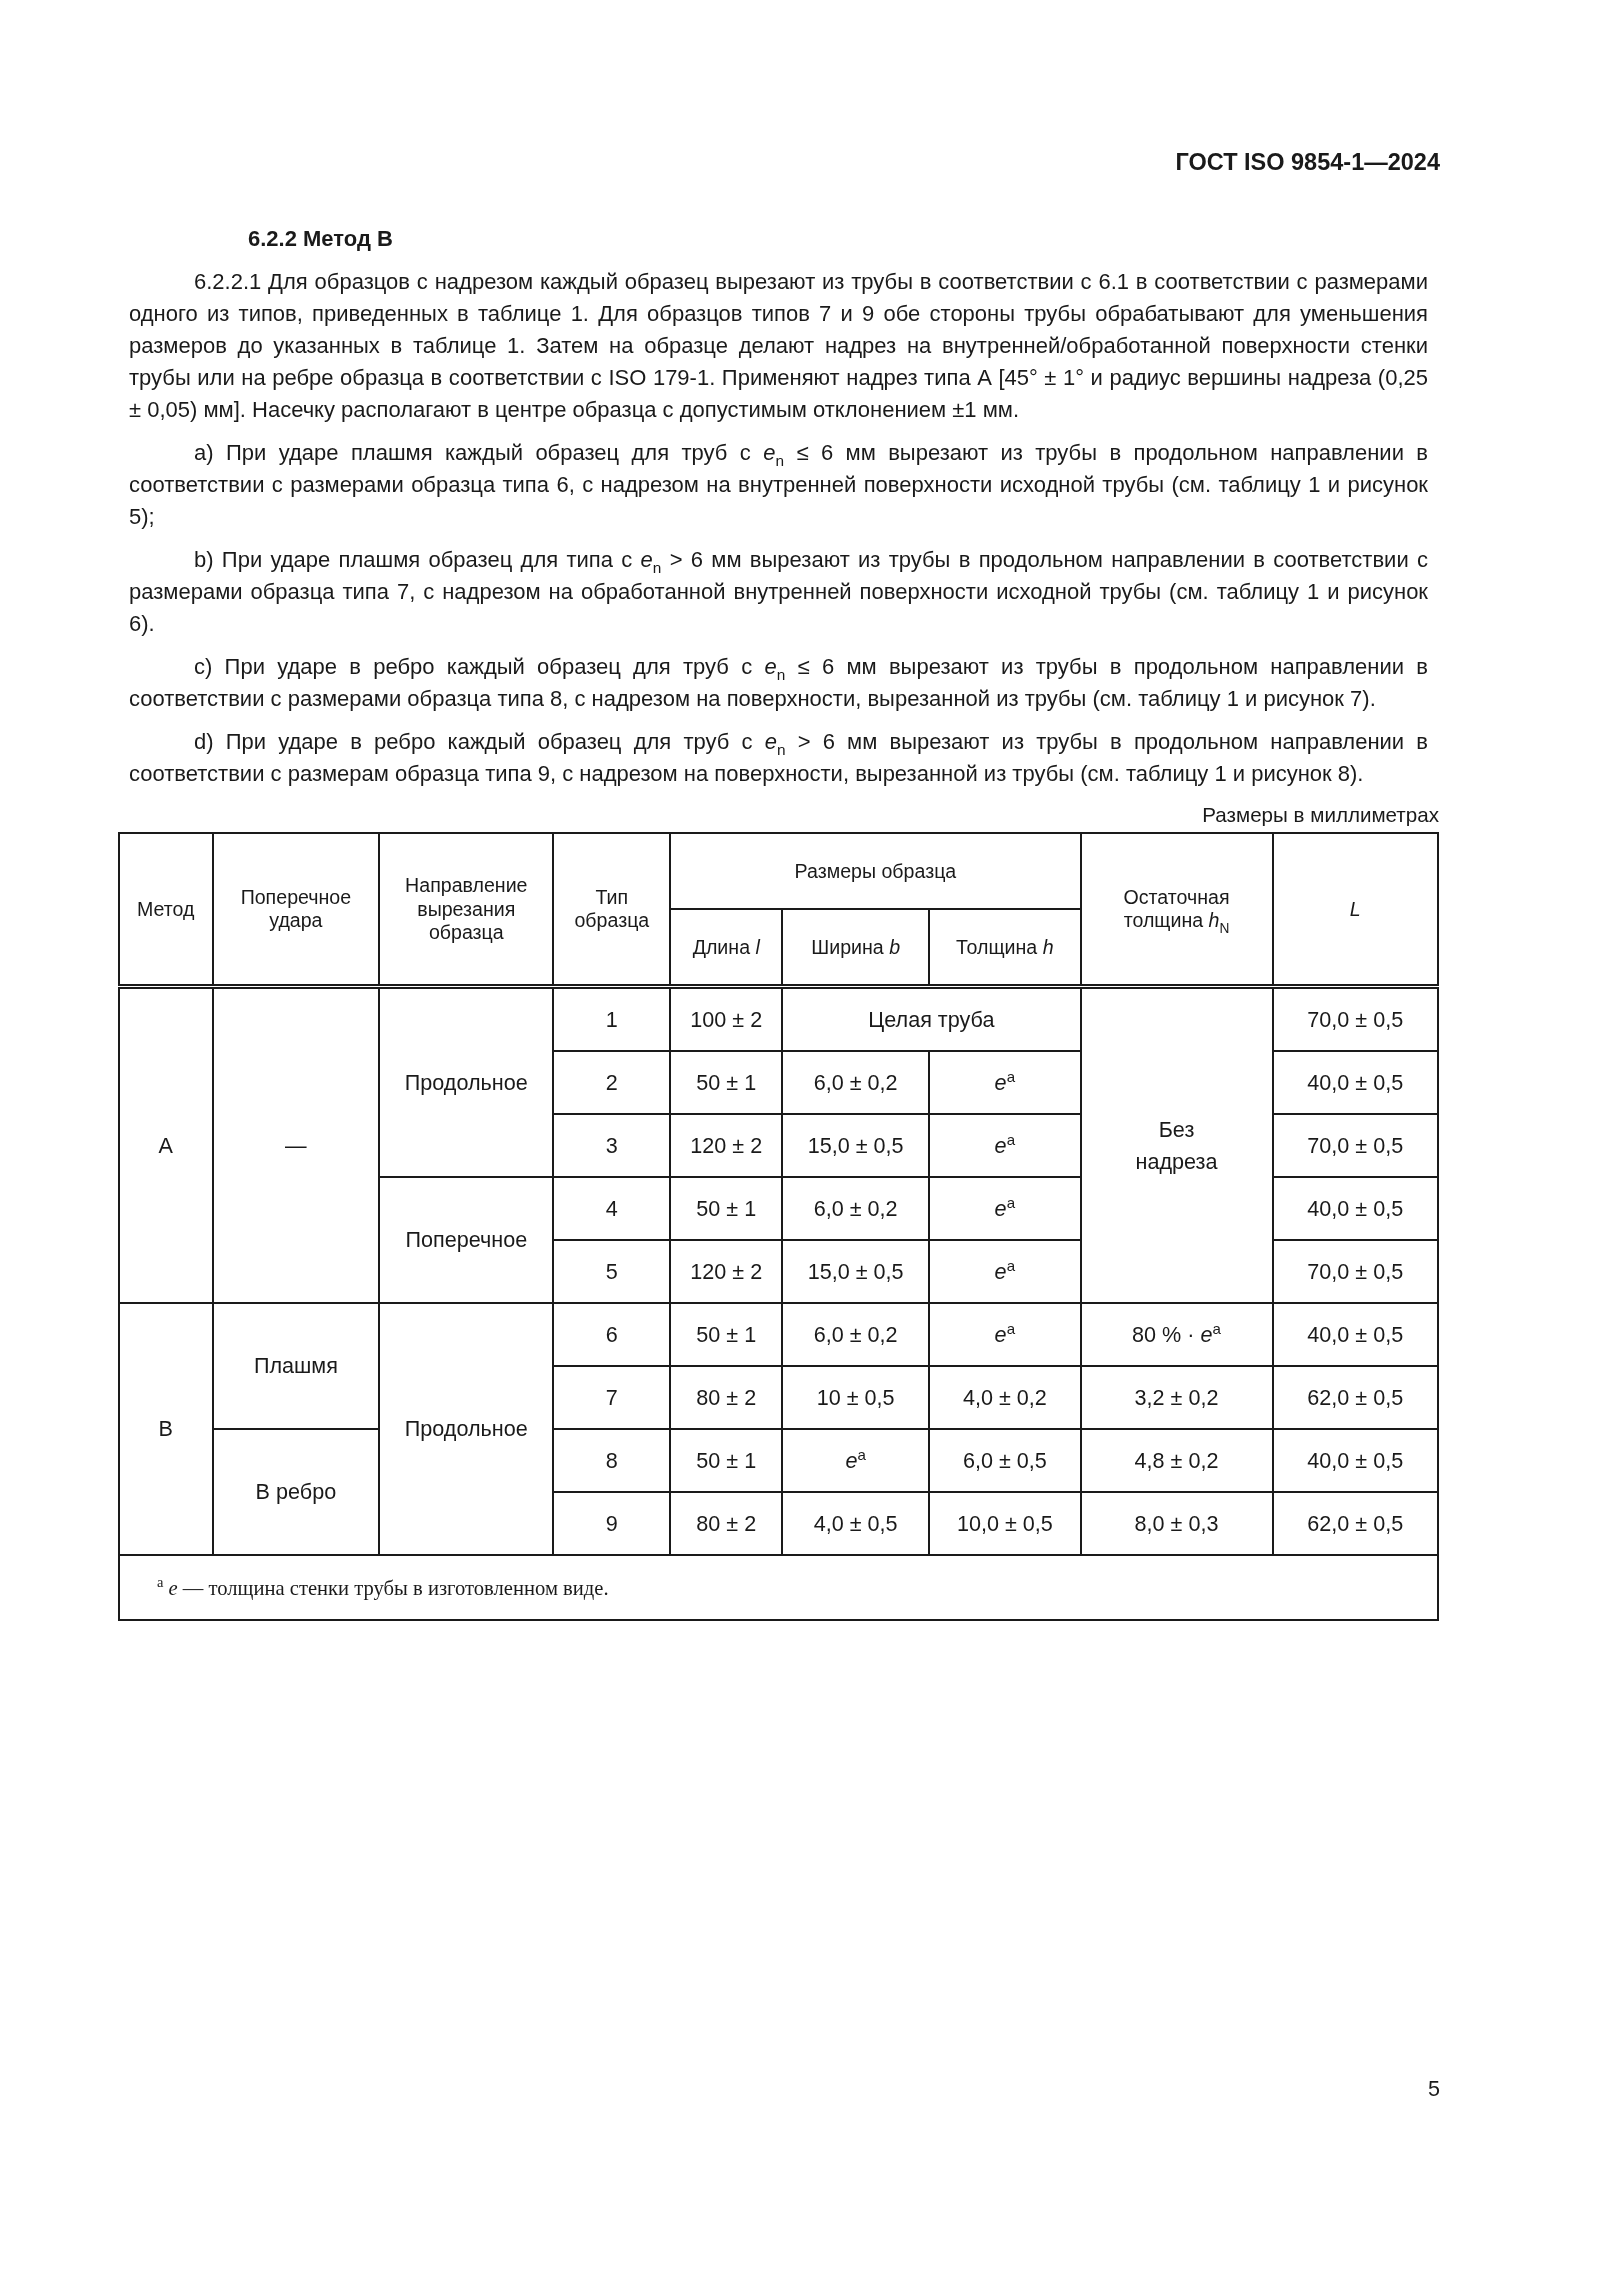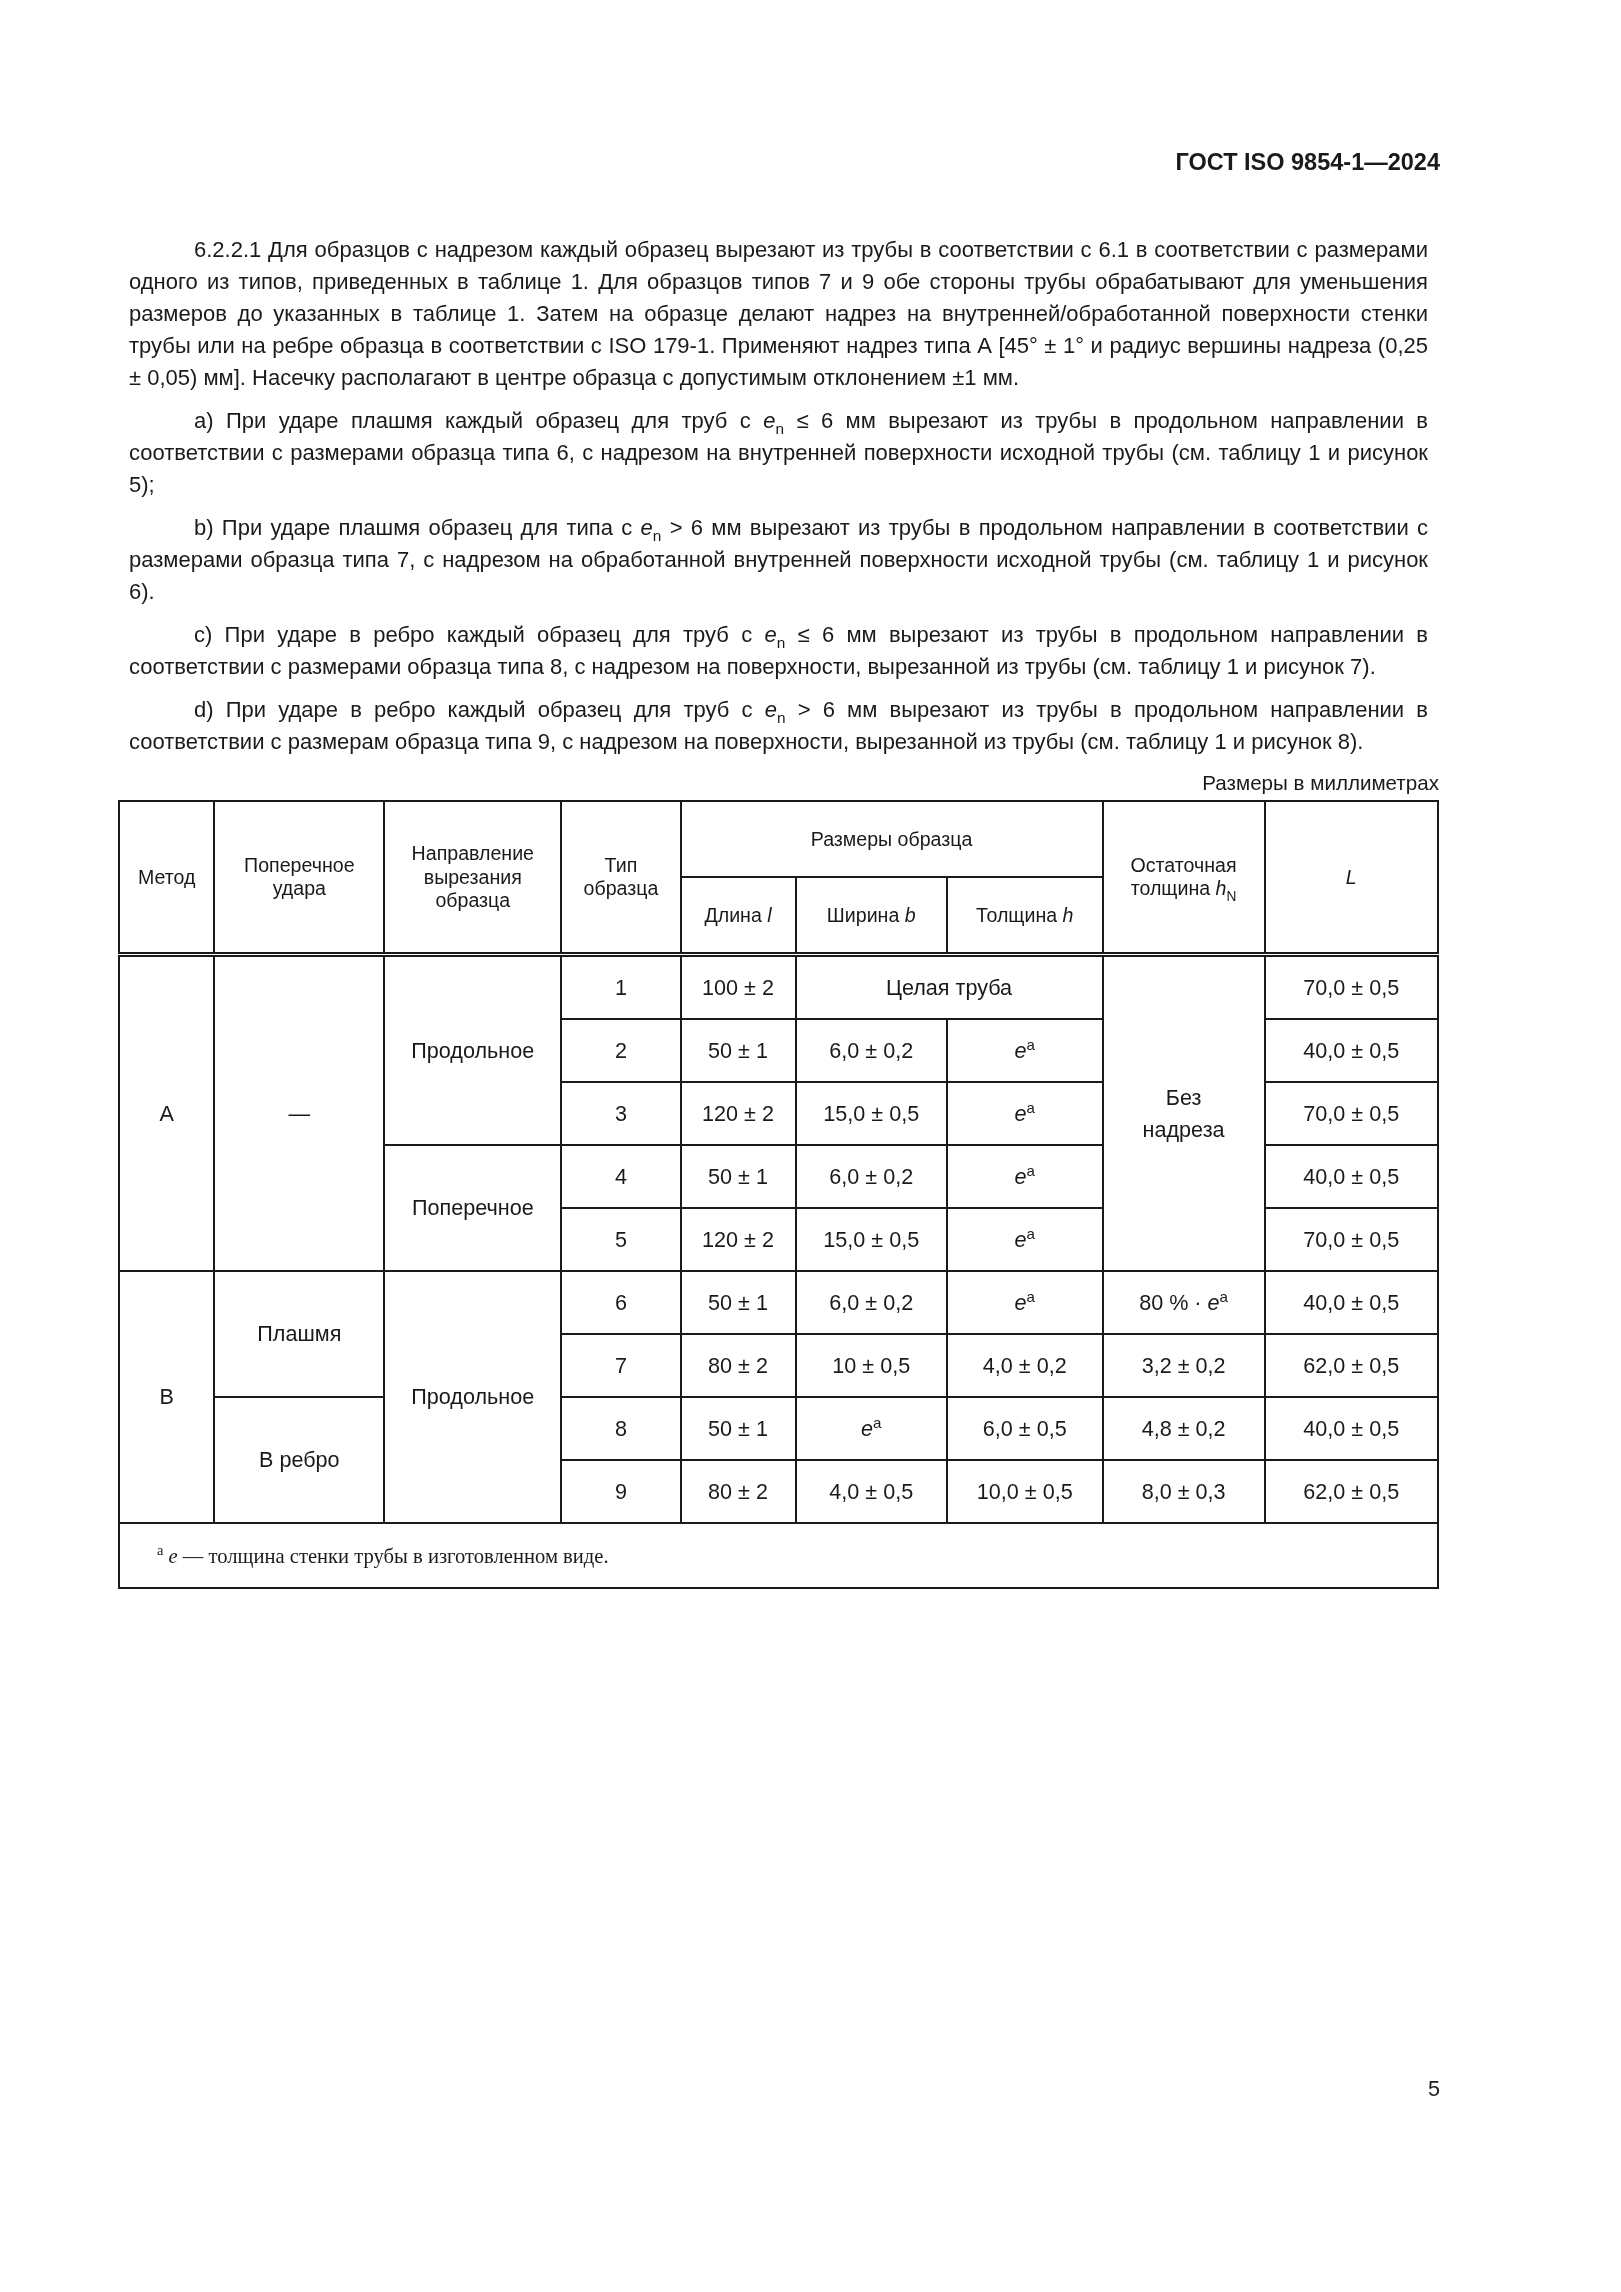--- a/index.html
+++ b/index.html
@@ -25,20 +25,21 @@
   tbody tr.grp td { border-top-width: 2.9px; }
   .fn td { text-align: left; height: 63px; padding-left: 37px; font-size: 20.6px; font-family: Liberation Serif, serif; }
   .page-num { position: absolute; top: 2076px; right: 181px; font-size: 21.6px; }
 </style>
 </head>
 <body>
 
 <div class="header">ГОСТ ISO 9854-1—2024</div>
 
 <div class="content">
+  <p class="h3">6.2.2 Метод В</p>
   <p>6.2.2.1 Для образцов с надрезом каждый образец вырезают из трубы в соответствии с 6.1 в соответствии с размерами одного из типов, приведенных в таблице 1. Для образцов типов 7 и 9 обе стороны трубы обрабатывают для уменьшения размеров до указанных в таблице 1. Затем на образце делают надрез на внутренней/обработанной поверхности стенки трубы или на ребре образца в соответствии с ISO 179-1. Применяют надрез типа А [45° ± 1° и радиус вершины надреза (0,25 ± 0,05) мм]. Насечку располагают в центре образца с допустимым отклонением ±1 мм.</p>
 
   <p><span>a) При ударе плашмя каждый образец для труб с </span><i>e</i><sub>n</sub><span> ≤ 6 мм вырезают из трубы в продольном направлении в соответствии с размерами образца типа 6, с надрезом на внутренней поверхности исходной трубы (см. таблицу 1 и рисунок 5);</span></p>
   <p><span>b) При ударе плашмя образец для типа с </span><i>e</i><sub>n</sub><span> &gt; 6 мм вырезают из трубы в продольном направлении в соответствии с размерами образца типа 7, с надрезом на обработанной внутренней поверхности исходной трубы (см. таблицу 1 и рисунок 6).</span></p>
   <p><span>c) При ударе в ребро каждый образец для труб с </span><i>e</i><sub>n</sub><span> ≤ 6 мм вырезают из трубы в продольном направлении в соответствии с размерами образца типа 8, с надрезом на поверхности, вырезанной из трубы (см. таблицу 1 и рисунок 7).</span></p>
   <p><span>d) При ударе в ребро каждый образец для труб с </span><i>e</i><sub>n</sub><span> &gt; 6 мм вырезают из трубы в продольном направлении в соответствии с размерам образца типа 9, с надрезом на поверхности, вырезанной из трубы (см. таблицу 1 и рисунок 8).</span></p>
 
   <div class="units">Размеры в миллиметрах</div>
 
   <table>
@@ -70,21 +71,21 @@
       </tr>
     </thead>
     <tbody>
       <tr>
         <td rowspan="5">А</td>
         <td rowspan="5">—</td>
         <td rowspan="3">Продольное</td>
         <td>1</td>
         <td>100 ± 2</td>
         <td colspan="2">Целая труба</td>
-        <td rowspan="5" style="padding:0 39px">Без надреза</td>
+        <td rowspan="5" style="padding:0 54px">Без надреза</td>
         <td>70,0 ± 0,5</td>
       </tr>
       <tr>
         <td>2</td>
         <td>50 ± 1</td>
         <td>6,0 ± 0,2</td>
         <td><i>e</i><sup>a</sup></td>
         <td>40,0 ± 0,5</td>
       </tr>
       <tr>

